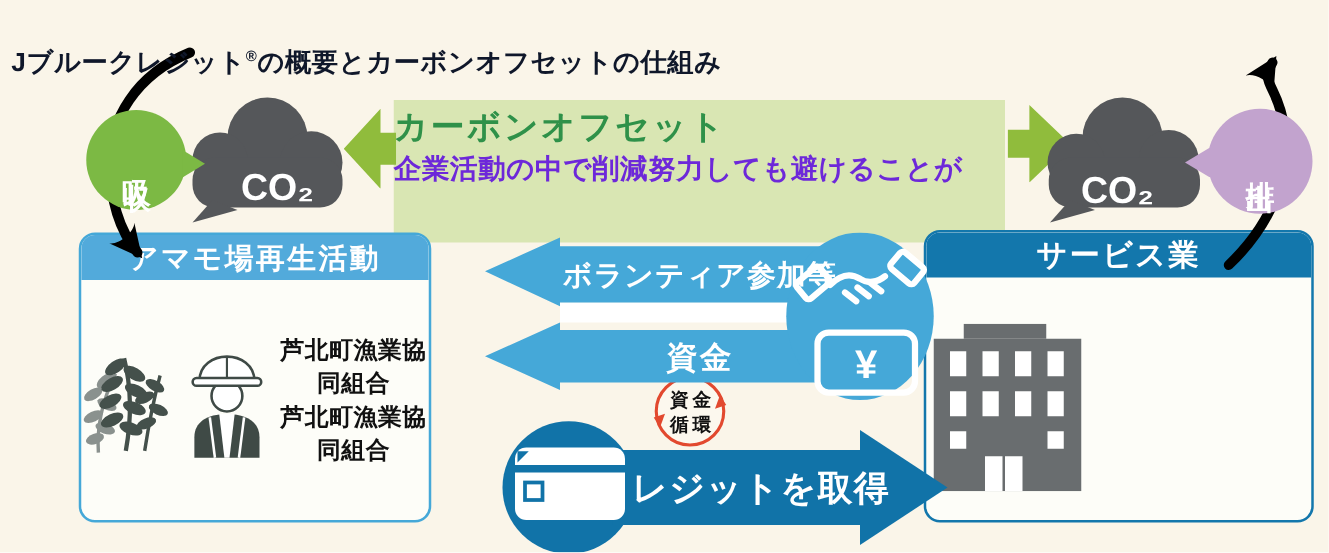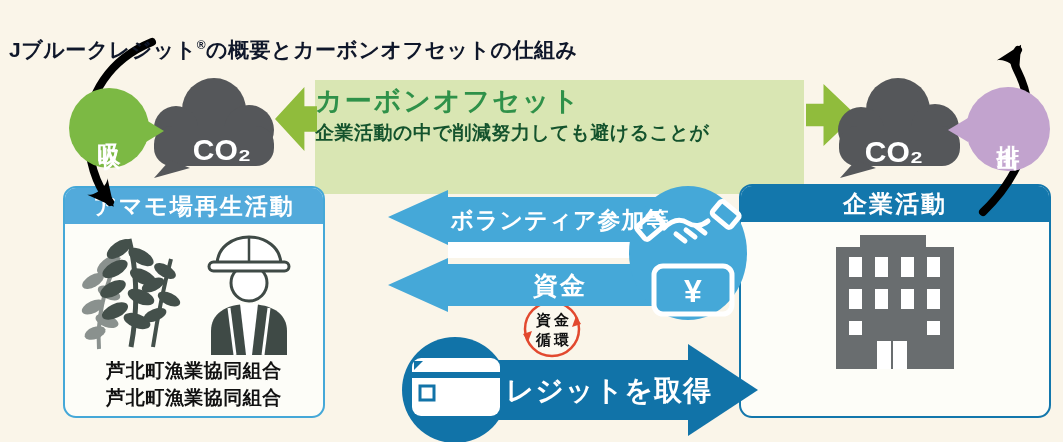--- a/index.html
+++ b/index.html
@@ -11,37 +11,37 @@
   }
   svg { display:block; }
   svg text { font-family:"Liberation Sans","DejaVu Sans",sans-serif; }
 
   .main-title { position:absolute; left:9px; top:8px; font-size:21px; font-weight:bold; color:#0f172a; letter-spacing:0.5px; z-index:6;margin-top:28px; }
   .main-title sup { font-size:12px; }
 
   
   .offset-panel { position:absolute; left:315px; top:57px; width:489px; height:114px; background:#D9E6B3; z-index:1; text-align:left;margin-top:23px; }
   .offset-heading { margin-top:3px; font-size:27px; font-weight:bold; color:#2F9149; letter-spacing:2px; }
-  .offset-body { font-size:19px; font-weight:bold; color:#14532d; line-height:1.32; margin-top:1px; letter-spacing:0.5px; }
+  .offset-body { font-size:22px; font-weight:bold; color:#6d28d9; line-height:1.32; margin-top:1px; letter-spacing:0.5px; }
 
   
   .g-arrow { position:absolute; background:#90BC3C; z-index:1; }
   #ga-left  { left:275px; top:87px; width:42px; height:64px;
     clip-path:polygon(0 50%, 70% 0, 70% 30%, 100% 30%, 100% 70%, 70% 70%, 70% 100%); }
   #ga-right { left:806px; top:84px; width:50px; height:62px;
     clip-path:polygon(100% 50%, 35% 100%, 35% 68%, 0 68%, 0 32%, 35% 32%, 35% 0); }
 
   
   .info-box { position:absolute; background:#FDFDF8; border:2.5px solid #45A8D8; border-radius:13px; z-index:1; display:flex; flex-direction:column; overflow:hidden; }
-  #seagrass-box { left:63px; top:186px; width:262px; height:232px; }
+  #seagrass-box { left:63px; top:186px; width:282px; height:232px; }
   #company-box  { left:739px; top:184px; width:312px; height:234px; border-color:#1377AC; }
   .box-hdr { height:36px; color:#fff; font-weight:bold; display:flex; align-items:center; justify-content:center; letter-spacing:2px; flex:0 0 auto; }
   #seagrass-box .box-hdr { background:#52AADB; font-size:23px; }
   #company-box  .box-hdr { background:#1377AC; font-size:24px; }
-  .box-body { flex:1; display:flex; flex-direction:column; align-items:center; }
+  .box-body { flex:1; display:flex; align-items:center; }
   .org-lines, .company-caption { font-size:19px; font-weight:bold; color:#111; text-align:center; line-height:1.42; letter-spacing:0.5px; }
   .org-lines { margin-top:3px; }
   .company-caption { margin-top:9px; }
   #seagrass-box svg.illust { margin-top:5px; }
   #company-box svg.illust { margin-top:13px; }
 
   
   .cloud { position:absolute; z-index:4; }
   #cloud-left  { left:146px; top:74px; }
   #cloud-right { left:832px; top:74px; }
@@ -118,21 +118,21 @@
         </g>
       </svg>
       <div class="org-lines">
         <div>芦北町漁業協同組合</div>
         <div>芦北町漁業協同組合</div>
       </div>
     </div>
   </div>
 
   <div class="info-box" id="company-box">
-    <div class="box-hdr">企業活動</div>
+    <div class="box-hdr">サービス業</div>
     <div class="box-body">
       <svg class="illust" width="130" height="134" viewBox="0 0 130 134">
         <rect x="30" y="0" width="66" height="12" fill="#696D6F"></rect>
         <rect x="6" y="12" width="118" height="122" fill="#696D6F"></rect>
         <g fill="#fff">
           <rect x="19" y="22" width="13" height="20"></rect>
             <rect x="45" y="22" width="13" height="20"></rect>
             <rect x="71" y="22" width="13" height="20"></rect>
             <rect x="97" y="22" width="13" height="20"></rect>
           <rect x="19" y="54" width="13" height="20"></rect>

